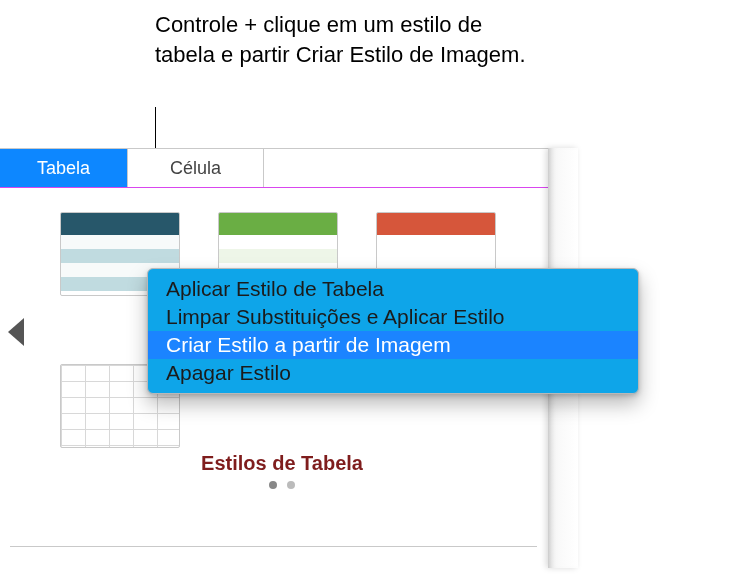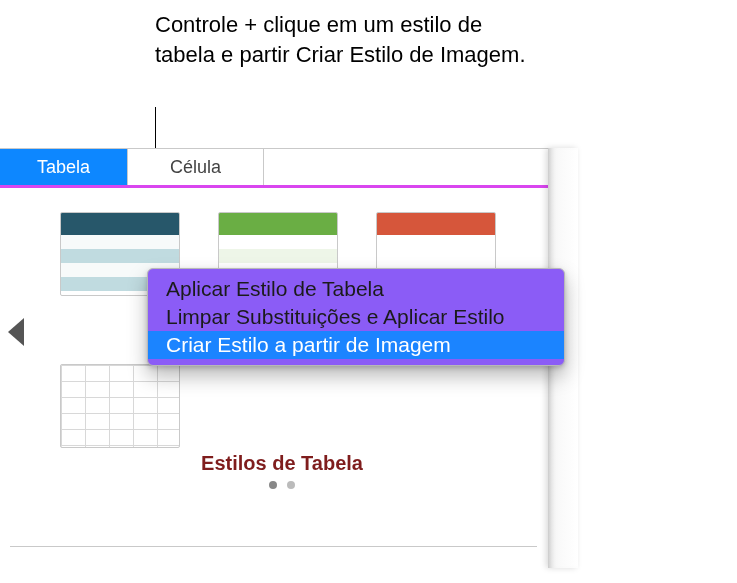--- a/index.html
+++ b/index.html
@@ -36,21 +36,21 @@
       left: 0;
       top: 148px;
       width: 548px;
       height: 420px;
       background: #fff;
     }
 
     .tabs {
       display: flex;
       border-top: 1px solid #c9c9c9;
-      border-bottom: 3px solid #d946ef;
+      border-bottom: 1px solid #d946ef;
       height: 40px;
     }
     .tab {
       flex: none;
       display: flex;
       align-items: center;
       justify-content: center;
       border-right: 1px solid #c9c9c9;
       font-size: 18px;
       color: #444;
@@ -171,22 +171,22 @@
       right: 200px;
       top: 546px;
       height: 1px;
       background: #c9c9c9;
     }
 
     .context-menu {
       position: absolute;
       left: 147px;
       top: 268px;
-      width: 418px;
-      background: #8b5cf6;
+      width: 492px;
+      background: #0ea5e9;
       border: 1px solid #b8b8b8;
       border-radius: 6px;
       box-shadow: 0 10px 20px rgba(0,0,0,0.28), 0 2px 5px rgba(0,0,0,0.18);
       padding: 6px 0;
     }
     .menu-item {
       padding: 2px 18px;
       font-size: 21px;
       color: #1b1b1b;
       cursor: pointer;
@@ -255,13 +255,14 @@
 
 </div>
 
 <div class="panel-right-edge"></div>
 <div class="bottom-divider"></div>
 
 <div class="context-menu">
   <div class="menu-item">Aplicar Estilo de Tabela</div>
   <div class="menu-item">Limpar Substituições e Aplicar Estilo</div>
   <div class="menu-item highlight">Criar Estilo a partir de Imagem</div>
+  <div class="menu-item">Apagar Estilo</div>
 </div>
 
 </body></html>

